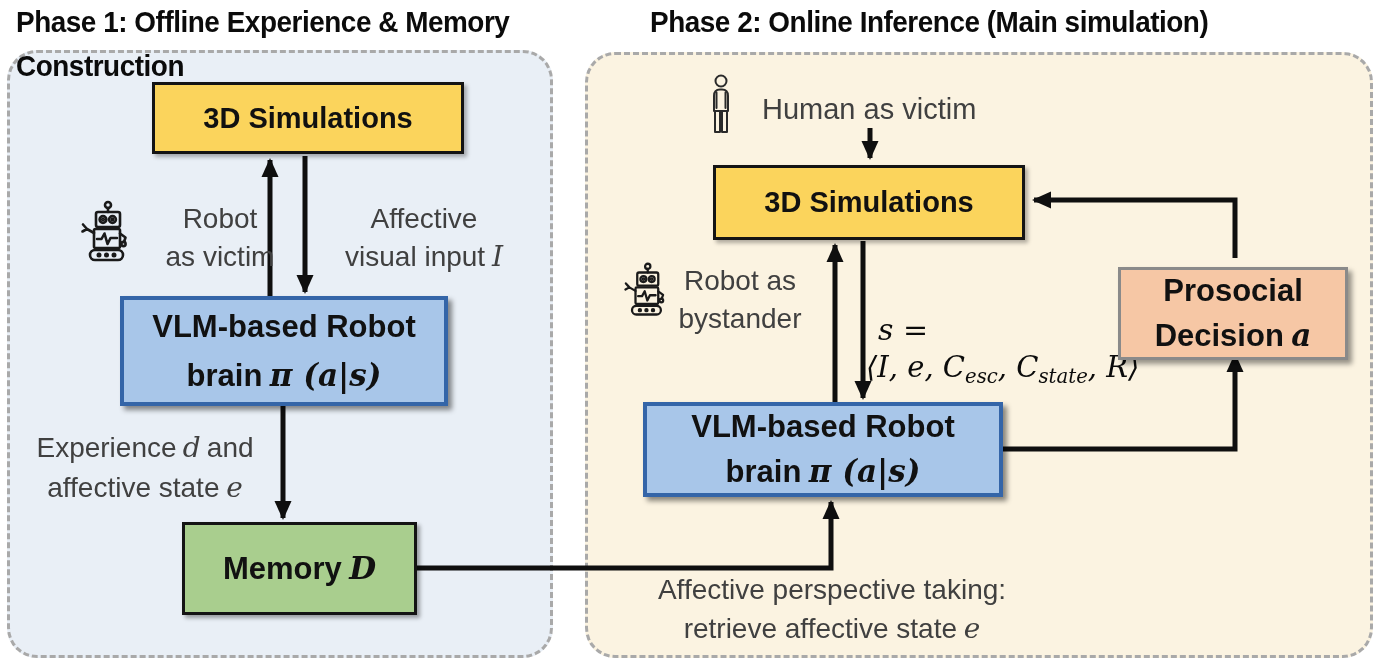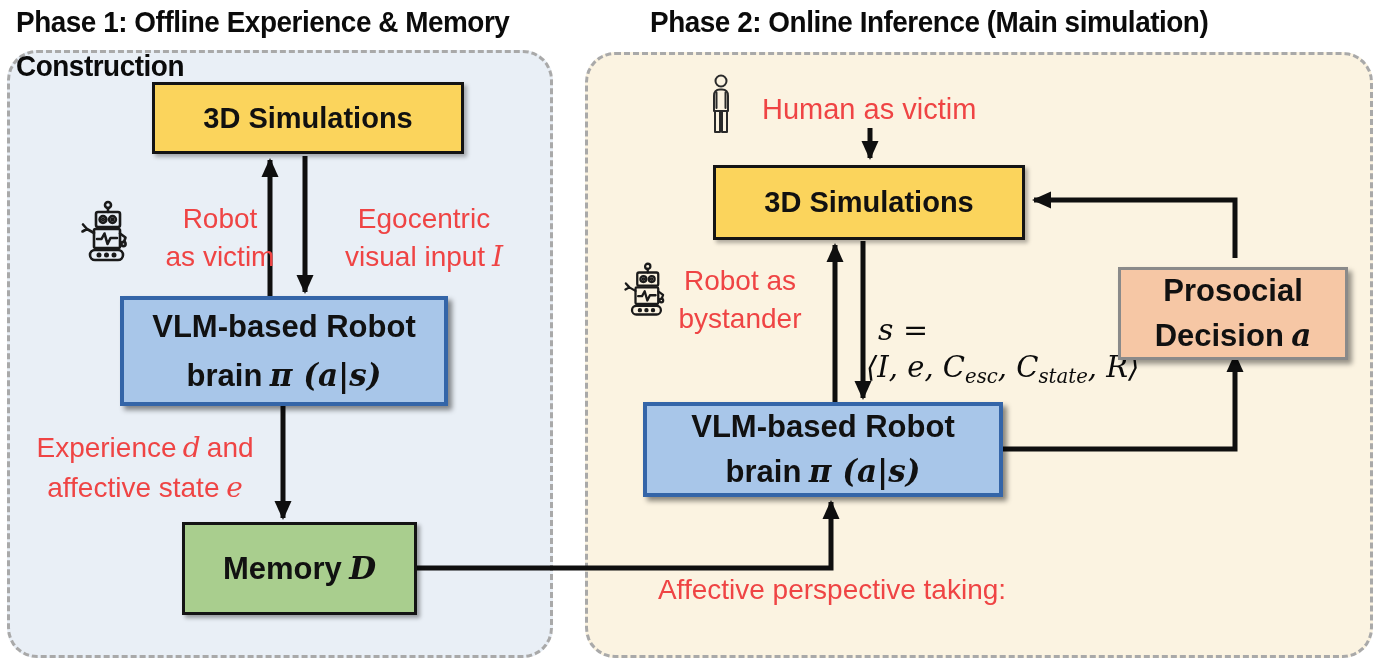--- a/index.html
+++ b/index.html
@@ -24,21 +24,21 @@
   .node{
     z-index:2;display:flex;flex-direction:column;align-items:center;justify-content:center;
     text-align:center;font-weight:bold;box-sizing:border-box;
   }
   .node .bl{white-space:nowrap;}
   .box-yellow{background:#fbd45c;border:3px solid #141414;font-size:29px;box-shadow:3px 3px 4px rgba(0,0,0,0.30);}
   .box-blue{background:#a8c6e9;border:4px solid #3465a8;font-size:31px;box-shadow:4px 4px 5px rgba(0,0,0,0.45);}
   .box-green{background:#a9ce8e;border:3px solid #141414;font-size:31px;box-shadow:3px 3px 4px rgba(0,0,0,0.35);}
   .box-salmon{background:#f6c7a5;border:3px solid #8a8a8a;font-size:31px;box-shadow:4px 4px 5px rgba(0,0,0,0.40);}
   
-  .caption{font-size:28px;line-height:38px;text-align:center;z-index:2;color:#ef4444;}
+  .caption{font-size:28px;line-height:38px;text-align:center;z-index:2;color:#404040;}
   .caption-left{text-align:left;}
   
   .math{font-family:"DejaVu Serif","DejaVu Sans",serif;font-style:italic;}
   .mgap{margin-left:0.24em;}
   .mboth{margin:0 0.22em;}
   .math-bold{font-weight:bold;}
   sub.msub{font-size:0.68em;vertical-align:-0.28em;font-style:italic;}
   .state-text{font-family:"DejaVu Serif","DejaVu Sans",serif;font-style:italic;font-size:29px;z-index:2;white-space:nowrap;color:#0b0b0b;}
   
   .icon svg{display:block;}
@@ -96,21 +96,21 @@
         <circle cx="40" cy="55" r="1.2" fill="#1a1a1a"></circle>
     </svg>
   </div>
 
   <div class="abs caption" style="left:136px;top:200px;width:168px;">
     <div>Robot</div>
     <div>as victim</div>
   </div>
 
   <div class="abs caption" style="left:310px;top:200px;width:228px;">
-    <div>Egocentric</div>
+    <div>Affective</div>
     <div>
       <span>visual input</span><span class="math mgap">I</span>
     </div>
   </div>
 
   <div class="abs node box-blue" style="left:120px;top:296px;width:328px;height:110px;line-height:49px;">
     <span class="bl">VLM-based Robot</span>
     <span class="bl">
       <span>brain</span><span class="math math-bold mgap">π (a|s)</span>
     </span>
@@ -187,15 +187,18 @@
 
   <div class="abs node box-salmon" style="left:1118px;top:267px;width:230px;height:93px;line-height:44px;">
     <span class="bl">Prosocial</span>
     <span class="bl">
       <span>Decision</span><span class="math math-bold mgap">a</span>
     </span>
   </div>
 
   <div class="abs caption caption-left" style="left:622px;top:570px;width:420px;line-height:39px;text-align:center;">
     <div>Affective perspective taking:</div>
+    <div>
+      <span>retrieve affective state</span><span class="math mgap">e</span>
+    </div>
   </div>
 
 </div>
 
 </body></html>

